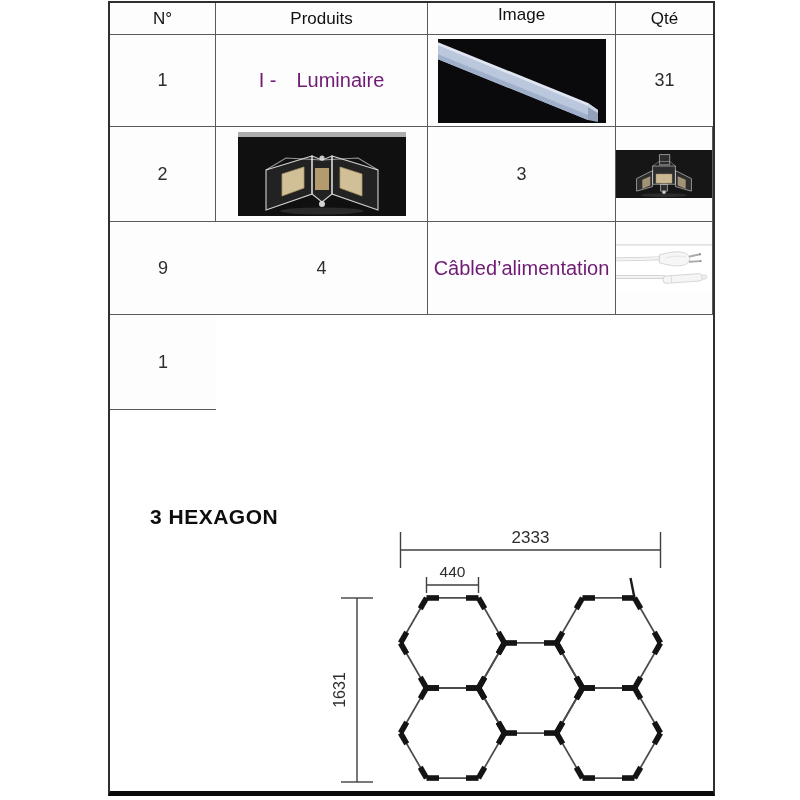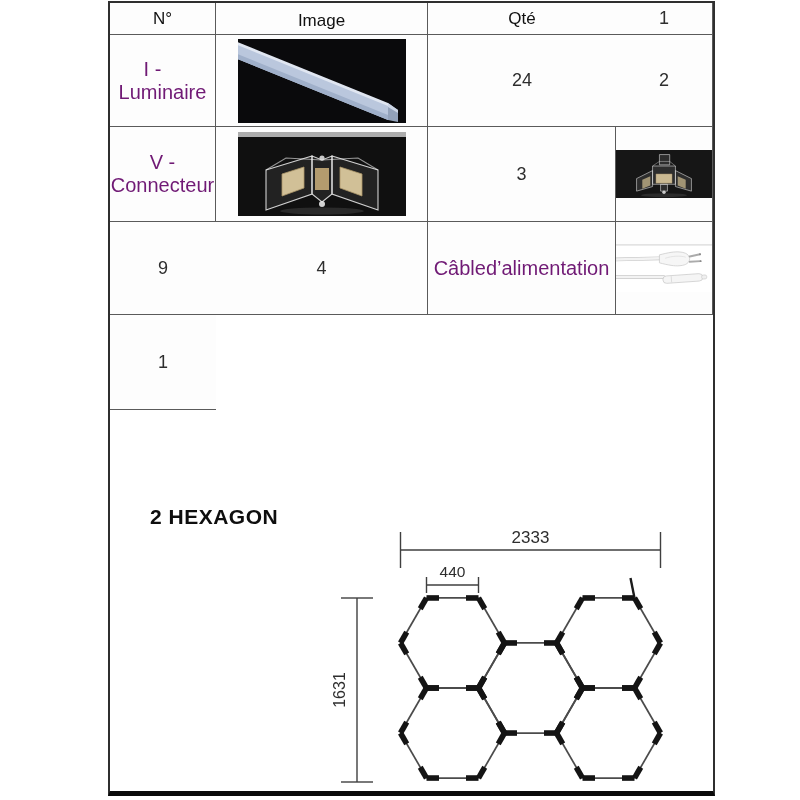--- a/index.html
+++ b/index.html
@@ -5,58 +5,58 @@
   html,body{margin:0;padding:0;background:#ffffff;}
   body{width:800px;height:800px;position:relative;font-family:"Liberation Sans",sans-serif;color:#1c1c1c;overflow:hidden;}
 
   .table-wrap{position:absolute;left:108px;top:1px;width:607px;box-sizing:border-box;
     border:2px solid #2f2f2f;border-bottom:5px solid #0a0a0a;background:#fff;}
   .grid{display:grid;grid-template-columns:106px 212px 188px 97px;grid-template-rows:32px 92px 95px 93px 95px 381px;}
   .c{box-sizing:border-box;border-right:1px solid #5a5a5a;border-bottom:1px solid #5a5a5a;
      display:flex;align-items:center;justify-content:center;background:#fdfdfd;}
   .c.last{border-right:none;}
   .hcell{font-size:17px;color:#111;}
-  .h-image{align-items:flex-end;padding-bottom:3px;text-align:right;}
+  .h-image{align-items:flex-end;padding-bottom:9px;text-align:right;}
   .numcell{font-size:18px;color:#2e2e2e;}
   .qtycell{font-size:18px;color:#2e2e2e;}
   .prodcell{font-size:20px;color:#701a75;text-align:center;}
   .product-lines{display:flex;flex-direction:row;line-height:1.85;}
   .imgcell{padding:0;}
   svg.photo{display:block;}
   .diagram{grid-column:1/-1;border:none;position:relative;background:#fff;display:block;}
   .diagram-title{position:absolute;left:40px;top:95px;font-size:21px;font-weight:700;color:#0e0e0e;letter-spacing:.5px;}
   #diagram-svg{position:absolute;left:0;top:0;}
   .dimtext{fill:#2e2e2e;font-family:"Liberation Sans",sans-serif;}
 </style>
 </head>
 <body>
 
 <div class="table-wrap">
   <div class="grid">
 
     <div class="c hcell">N°</div>
+    <div class="c hcell">Produits</div>
     <div class="c hcell h-image">Image</div>
     <div class="c hcell last">Qté</div>
 
     <div class="c numcell">1</div>
     <div class="c prodcell">I - Luminaire</div>
     <div class="c imgcell">
       <svg class="photo" width="168" height="84" viewBox="0 0 168 84">
         <rect width="168" height="84" fill="#0a0a0c"></rect>
         <polygon points="-8,0 150,64 150,69 -8,5" fill="#e0e6f1"></polygon>
         <polygon points="-8,3 150,67 150,81 -8,17" fill="#bac7dd"></polygon>
         <polygon points="-8,12 150,76 150,81 -8,17" fill="#a0b0ca"></polygon>
         <polygon points="150,64 160,71 160,83 150,81" fill="#93a2ba"></polygon>
         <polygon points="150,64 160,71 160,74 150,68" fill="#cdd6e6"></polygon>
       </svg>
     </div>
-    <div class="c qtycell last">24</div>
+    <div class="c qtycell last">31</div>
 
     <div class="c numcell">2</div>
-    <div class="c prodcell">V - Connecteur</div>
     <div class="c imgcell">
       <svg class="photo" width="168" height="84" viewBox="0 0 168 84">
         <rect width="168" height="84" fill="#101010"></rect>
         <rect width="168" height="5" fill="#c9c9c9" opacity="0.85"></rect>
         <ellipse cx="84" cy="79" rx="42" ry="3.5" fill="#2a2a2a"></ellipse>
         <g stroke="#f0f0f0" stroke-opacity="0.85" stroke-width="1.1" fill="rgba(255,255,255,0.08)">
           <path d="M28,38 L74,24 L74,62 L28,78 Z"></path>
           <path d="M140,38 L94,24 L94,62 L140,78 Z"></path>
           <path d="M74,24 L84,28 L94,24 L94,62 L84,70 L74,62 Z"></path>
           <path d="M28,38 L48,26 L84,28" fill="none" stroke-opacity="0.6"></path>
@@ -115,21 +115,21 @@
         <g transform="rotate(-4 115 61)">
           <rect x="82" y="54" width="70" height="13" rx="6.5" fill="#f5f5f5" stroke="#c6c6c6" stroke-width="1.2"></rect>
           <path d="M97,55 L97,66" stroke="#d8d8d8" stroke-width="1.4"></path>
           <rect x="150" y="57" width="9" height="7" rx="3" fill="#efefef" stroke="#c6c6c6" stroke-width="1"></rect>
         </g>
       </svg>
     </div>
     <div class="c qtycell last">1</div>
 
     <div class="c diagram">
-      <div class="diagram-title">2 HEXAGON</div>
+      <div class="diagram-title">3 HEXAGON</div>
       <svg id="diagram-svg" width="603" height="381" viewBox="0 0 603 381">
         <g stroke="#3f3f3f" stroke-width="1.4" fill="none">
 
           <line x1="290.5" y1="140" x2="550.5" y2="140"></line>
           <line x1="290.5" y1="122" x2="290.5" y2="158"></line>
           <line x1="550.5" y1="122" x2="550.5" y2="158"></line>
 
           <line x1="316.5" y1="175" x2="368.5" y2="175"></line>
           <line x1="316.5" y1="167" x2="316.5" y2="183"></line>
           <line x1="368.5" y1="167" x2="368.5" y2="183"></line>

